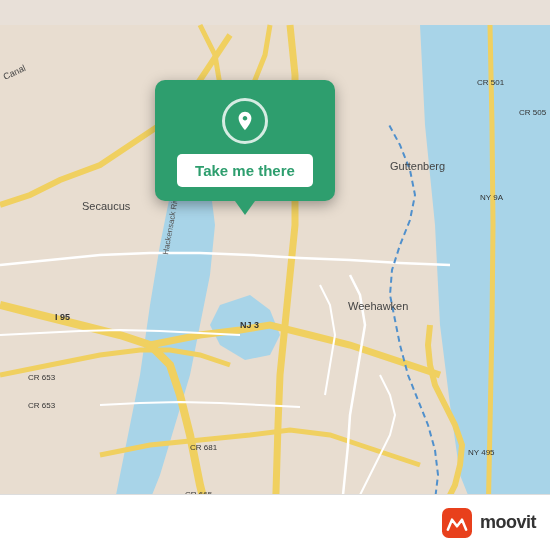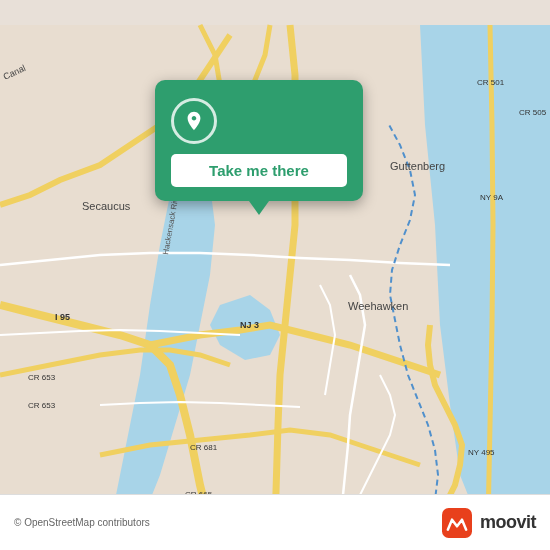--- a/index.html
+++ b/index.html
@@ -25,25 +25,26 @@
       position: absolute;
       top: 0; left: 0;
       width: 100%; height: 100%;
     }
 
     
     #popup-card {
       position: absolute;
       top: 80px;
       left: 155px;
-      width: 208px;
+      width: 180px;
       background: #2e9e6e;
       border-radius: 10px;
       display: flex;
       flex-direction: column;
+      align-items: center;
       padding: 18px 16px 14px;
       box-shadow: 0 4px 14px rgba(0,0,0,0.35);
       z-index: 10;
     }
 
     #popup-card::after {
       content: '';
       position: absolute;
       bottom: -14px;
       left: 50%;
@@ -200,21 +201,20 @@
     <div id="location-icon-wrap">
       <svg id="location-icon-inner" viewBox="0 0 24 24" fill="white" xmlns="http://www.w3.org/2000/svg">
         <path d="M12 2C8.13 2 5 5.13 5 9c0 5.25 7 13 7 13s7-7.75 7-13c0-3.87-3.13-7-7-7zm0 9.5c-1.38 0-2.5-1.12-2.5-2.5s1.12-2.5 2.5-2.5 2.5 1.12 2.5 2.5-1.12 2.5-2.5 2.5z"></path>
       </svg>
     </div>
     <button id="take-me-there-btn">Take me there</button>
   </div>
 
   <div id="bottom-bar">
     <div id="bottom-left">
-      <span id="attribution-text">© OpenStreetMap contributors</span>
     </div>
     <div id="moovit-logo">
 
       <svg id="moovit-icon" viewBox="0 0 36 36" xmlns="http://www.w3.org/2000/svg">
         <rect width="36" height="36" rx="8" fill="#e8401c"></rect>
         <path d="M7 26 L12 14 L18 22 L24 14 L29 26" fill="none" stroke="white" stroke-width="3" stroke-linejoin="round" stroke-linecap="round"></path>
       </svg>
       <span id="moovit-text">moovit</span>
     </div>
   </div>

